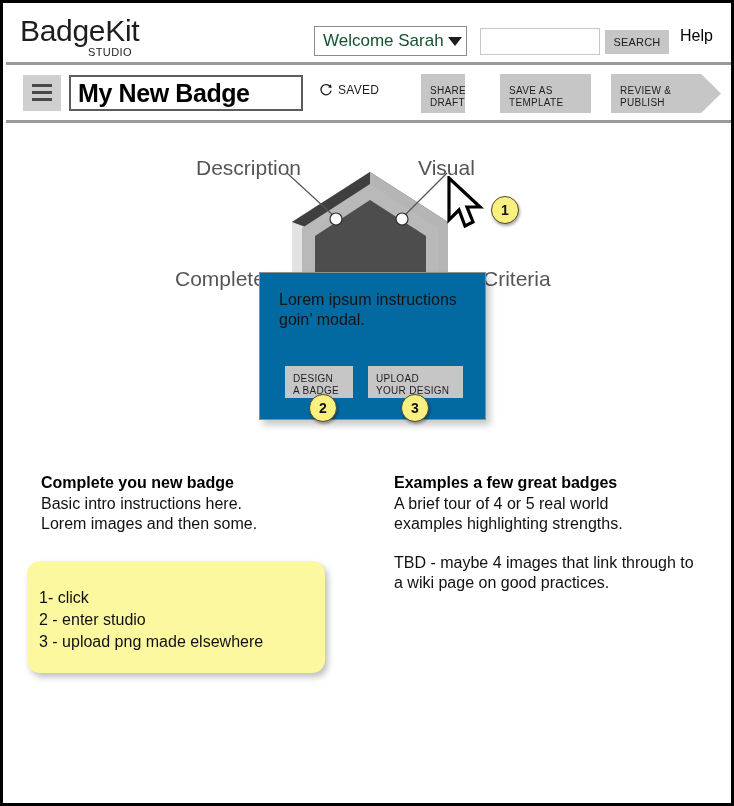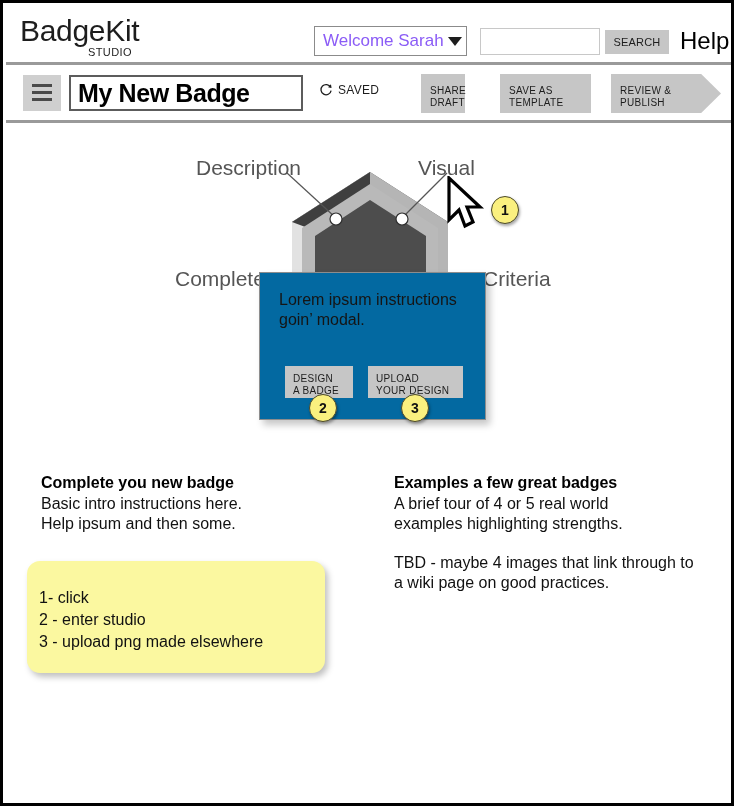--- a/index.html
+++ b/index.html
@@ -61,21 +61,21 @@
     height: 30px;
     border: 1px solid #8b8b8b;
     background: #ffffff;
     box-sizing: border-box;
     display: flex;
     align-items: center;
     padding: 0 8px;
   }
   .welcome-label {
     font-size: 17px;
-    color: #8b5cf6;
+    color: #14532d;
     flex: 1;
     white-space: nowrap;
     text-align: right;
   }
   .caret {
     width: 0;
     height: 0;
     border-left: 7px solid transparent;
     border-right: 7px solid transparent;
     border-top: 9px solid #1d1d1d;
@@ -107,21 +107,21 @@
     font-family: "Liberation Sans", sans-serif;
     font-size: 11px;
     color: #1d1d1d;
     letter-spacing: 0.2px;
     cursor: pointer;
   }
   .help-link {
     position: absolute;
     left: 674px;
     top: 20px;
-    font-size: 24px;
+    font-size: 16px;
     color: #000000;
     text-decoration: none;
     cursor: pointer;
   }
 
   
   .actionbar {
     position: absolute;
     left: 3px;
     top: 62px;
@@ -447,21 +447,21 @@
 YOUR DESIGN</button>
     </div>
 
     <div class="marker" id="marker-1">1</div>
     <div class="marker" id="marker-2">2</div>
     <div class="marker" id="marker-3">3</div>
 
     <div class="col" id="col-left">
       <h3>Complete you new badge</h3>
       <p>Basic intro instructions here.</p>
-      <p>Help ipsum and then some.</p>
+      <p>Lorem images and then some.</p>
     </div>
 
     <div class="col" id="col-right">
       <h3>Examples a few great badges</h3>
       <p>A brief tour of 4 or 5 real world</p>
       <p>examples highlighting strengths.</p>
       <p class="spaced">TBD - maybe 4 images that link through to</p>
       <p>a wiki page on good practices.</p>
     </div>
 

